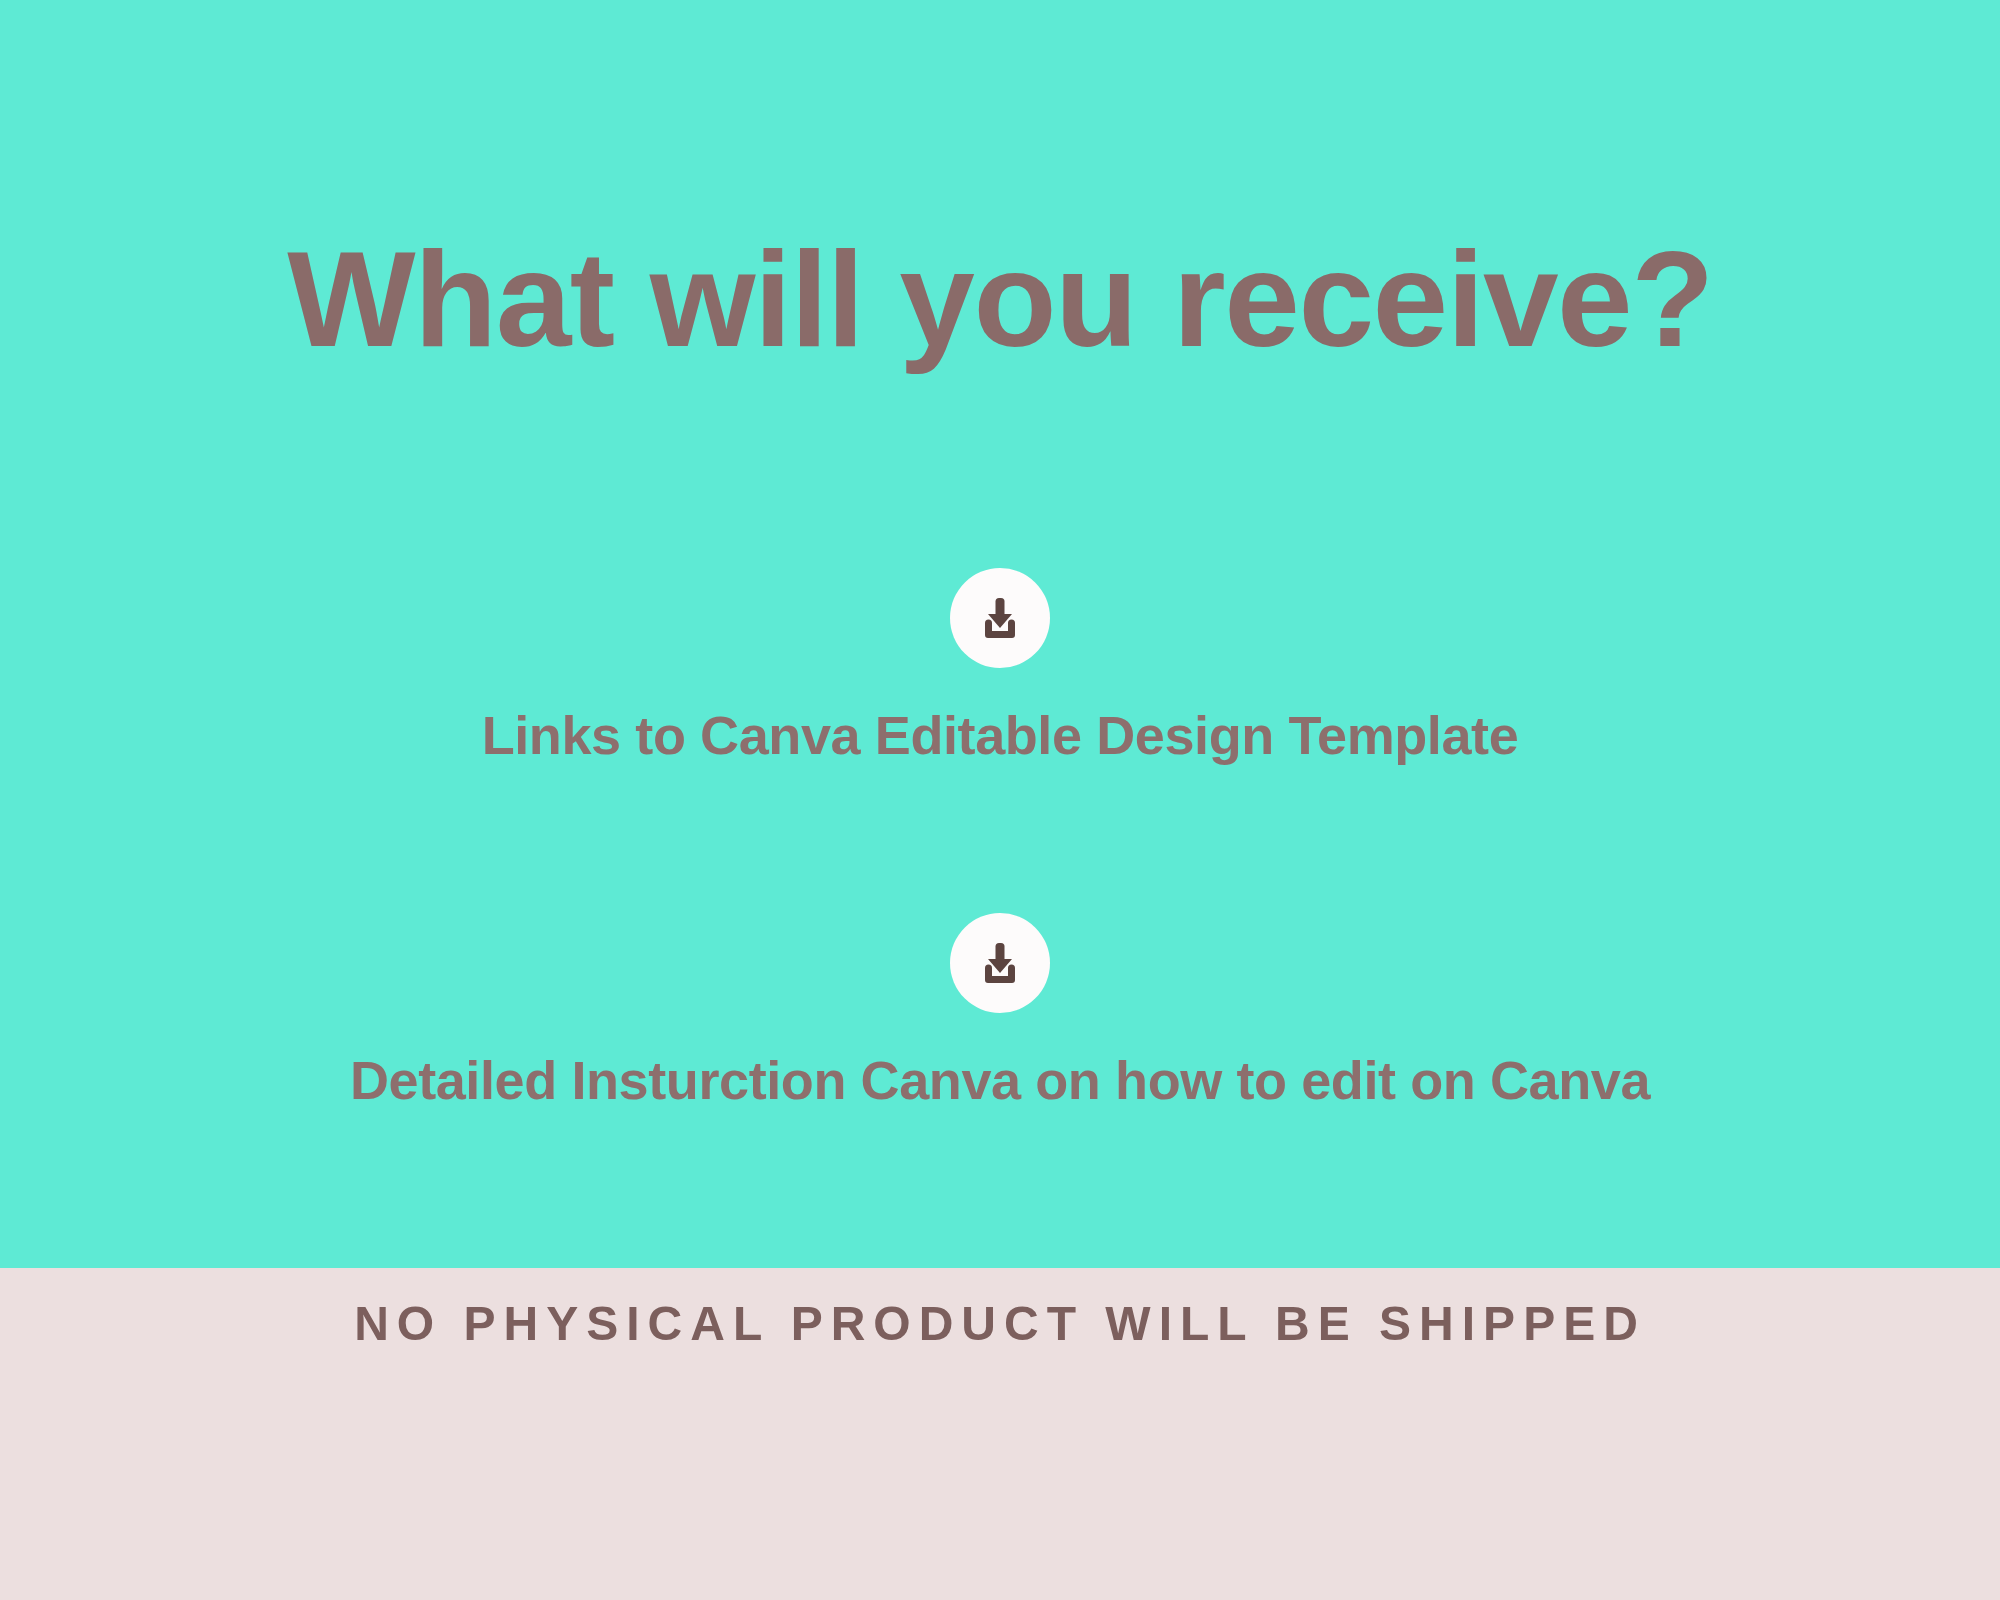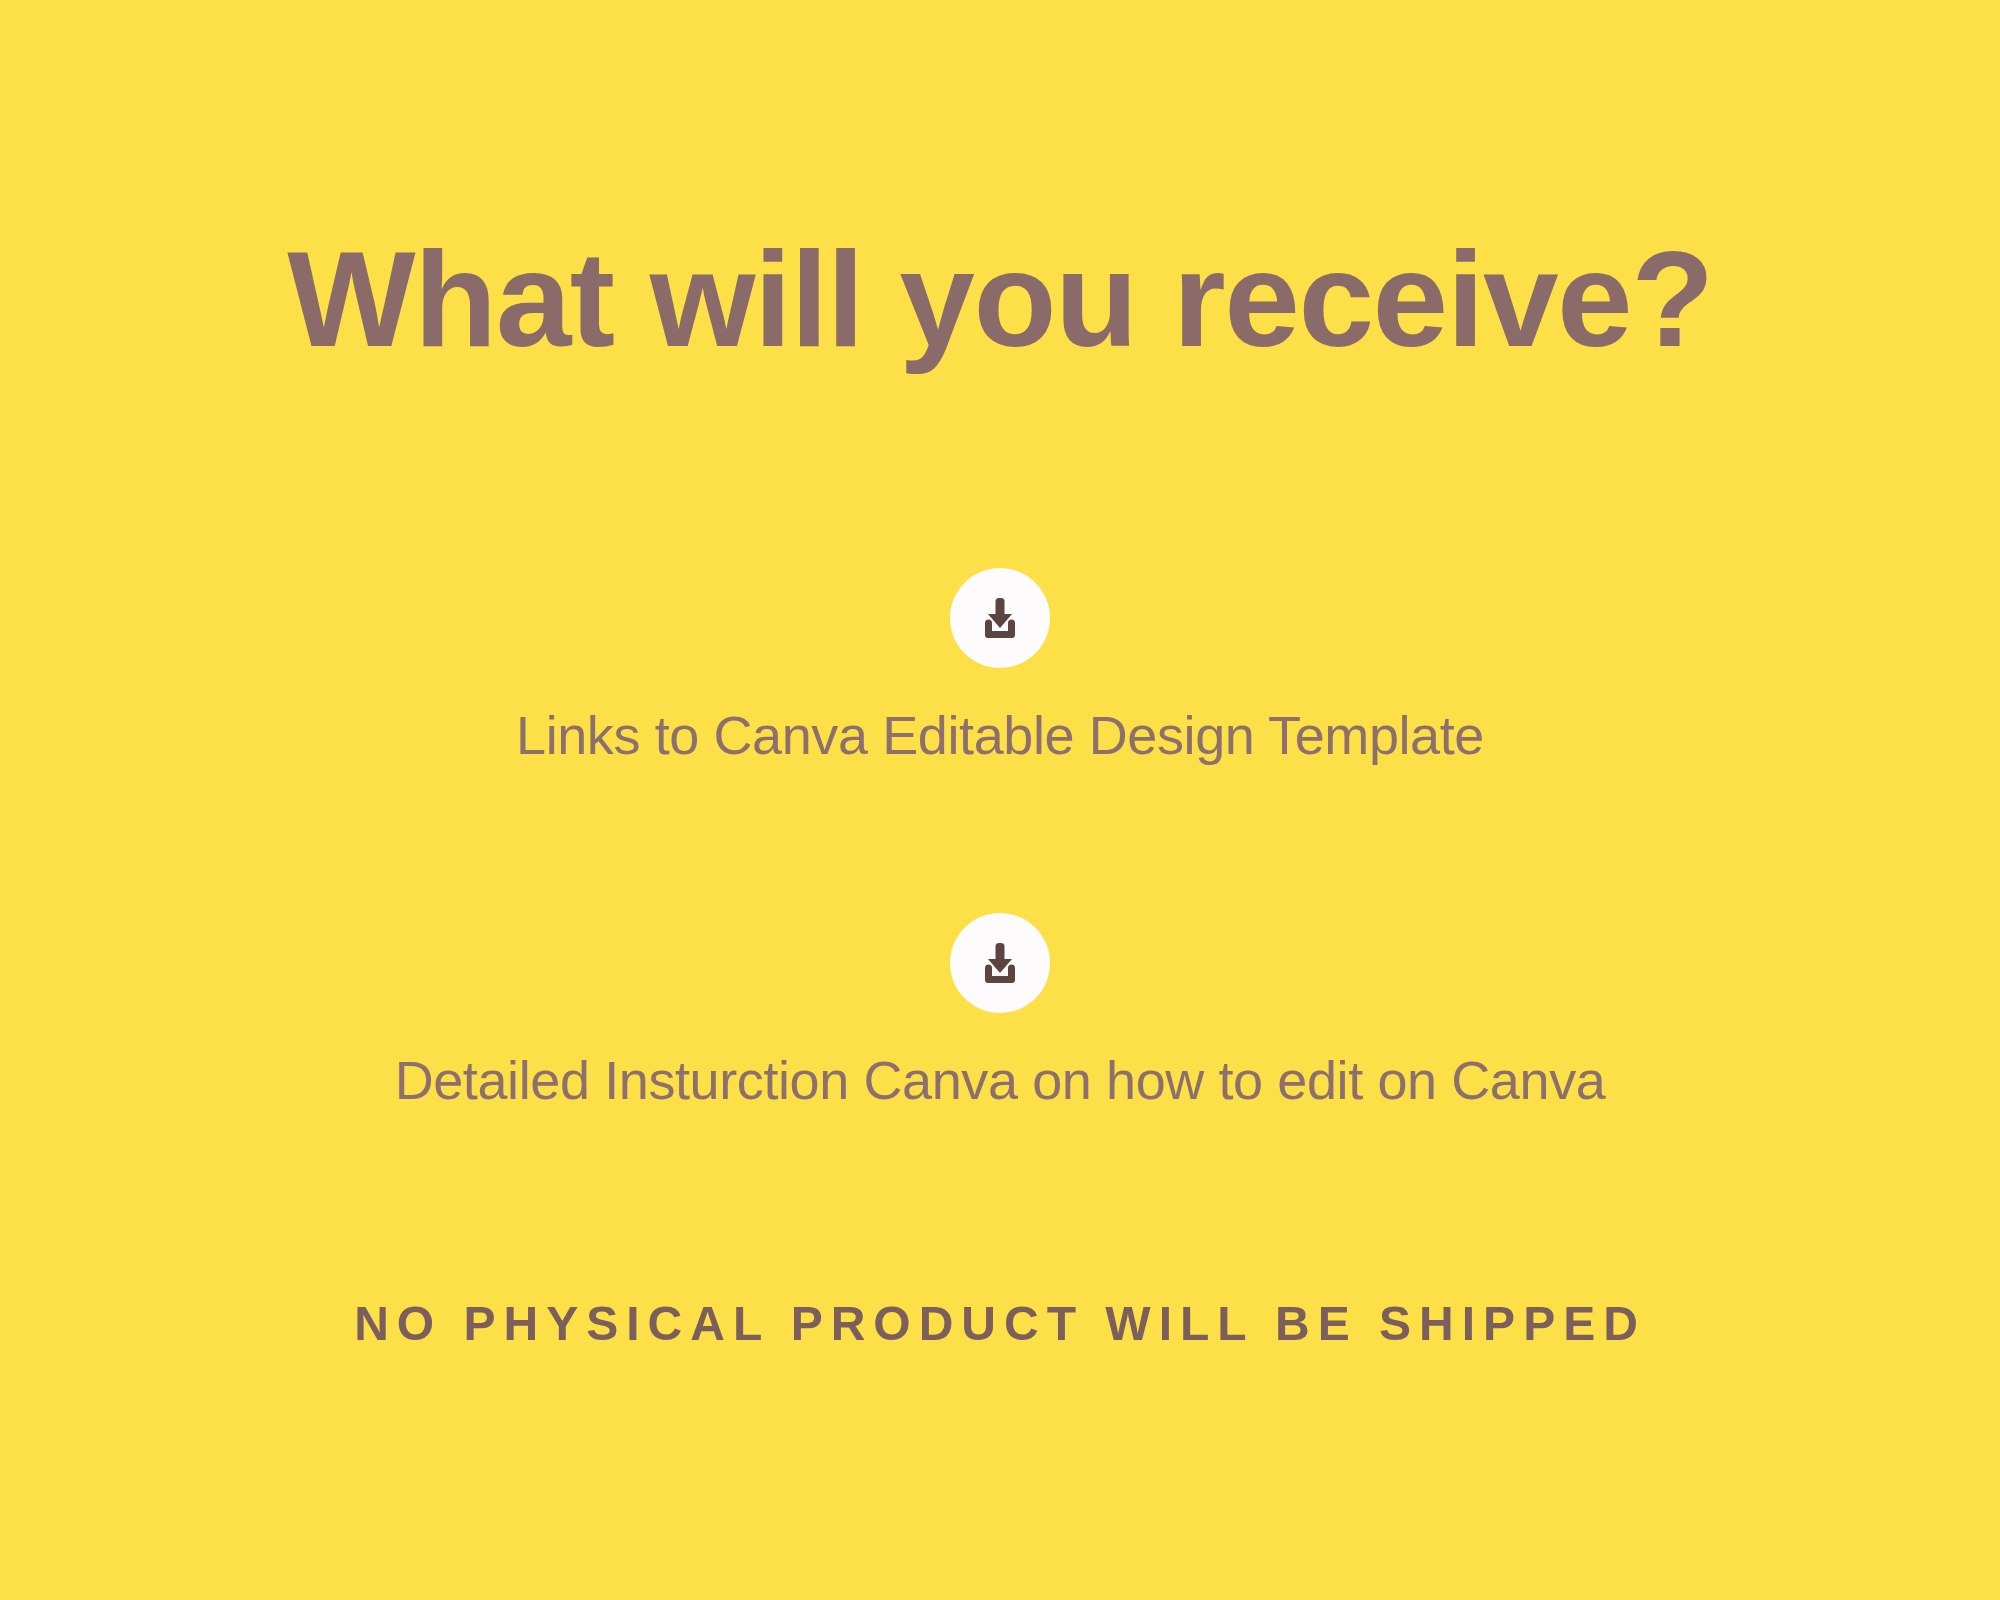--- a/index.html
+++ b/index.html
@@ -9,22 +9,22 @@
   body {
     width: 2000px;
     height: 1600px;
     background: #ecdfdf;
     font-family: "Liberation Sans", sans-serif;
     overflow: hidden;
   }
   .slide {
     position: relative;
     width: 2000px;
-    height: 1600px;
-    background: #fde047;
+    height: 1268px;
+    background: #5eead4;
     box-sizing: border-box;
   }
 
   
   .heading {
     position: absolute;
     left: 0;
     top: 228px;
     width: 2000px;
     text-align: center;
@@ -56,21 +56,21 @@
     align-items: center;
     justify-content: center;
   }
   .icon-circle svg {
     display: block;
   }
 
   .item-label {
     margin-top: 36px;
     font-size: 54px;
-    font-weight: 400;
+    font-weight: 700;
     letter-spacing: -0.4px;
     color: #8d6f6d;
     line-height: 1.15;
     white-space: nowrap;
   }
 
   
   .footer-note {
     position: absolute;
     left: 0;

